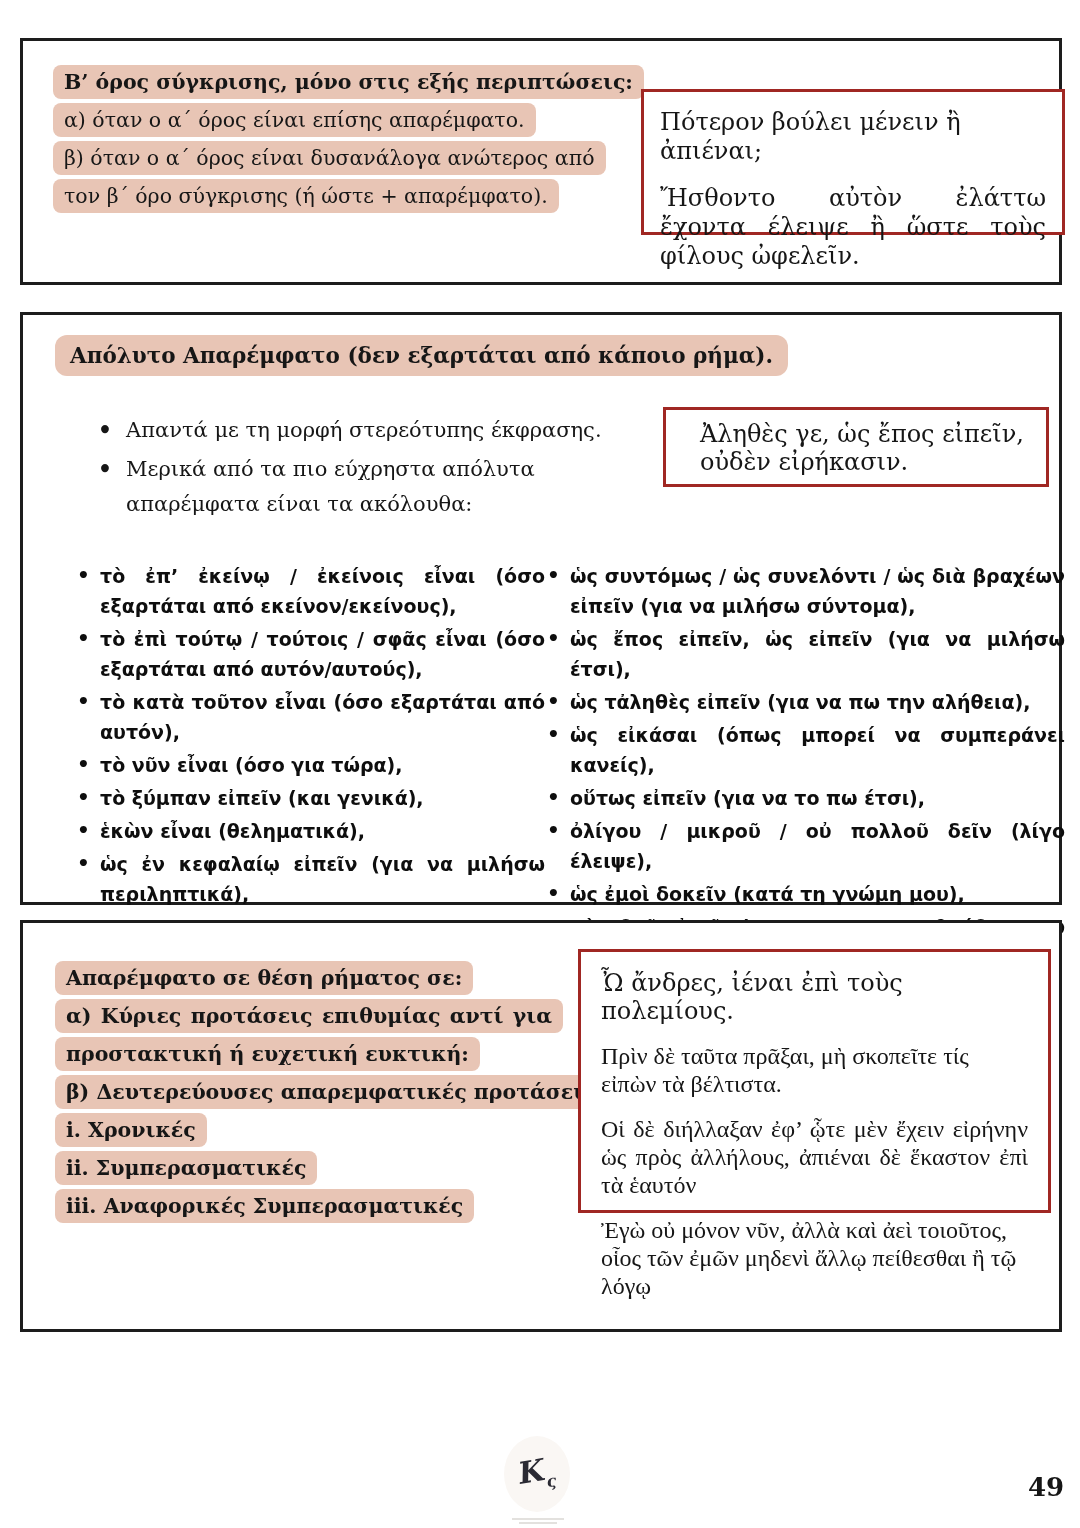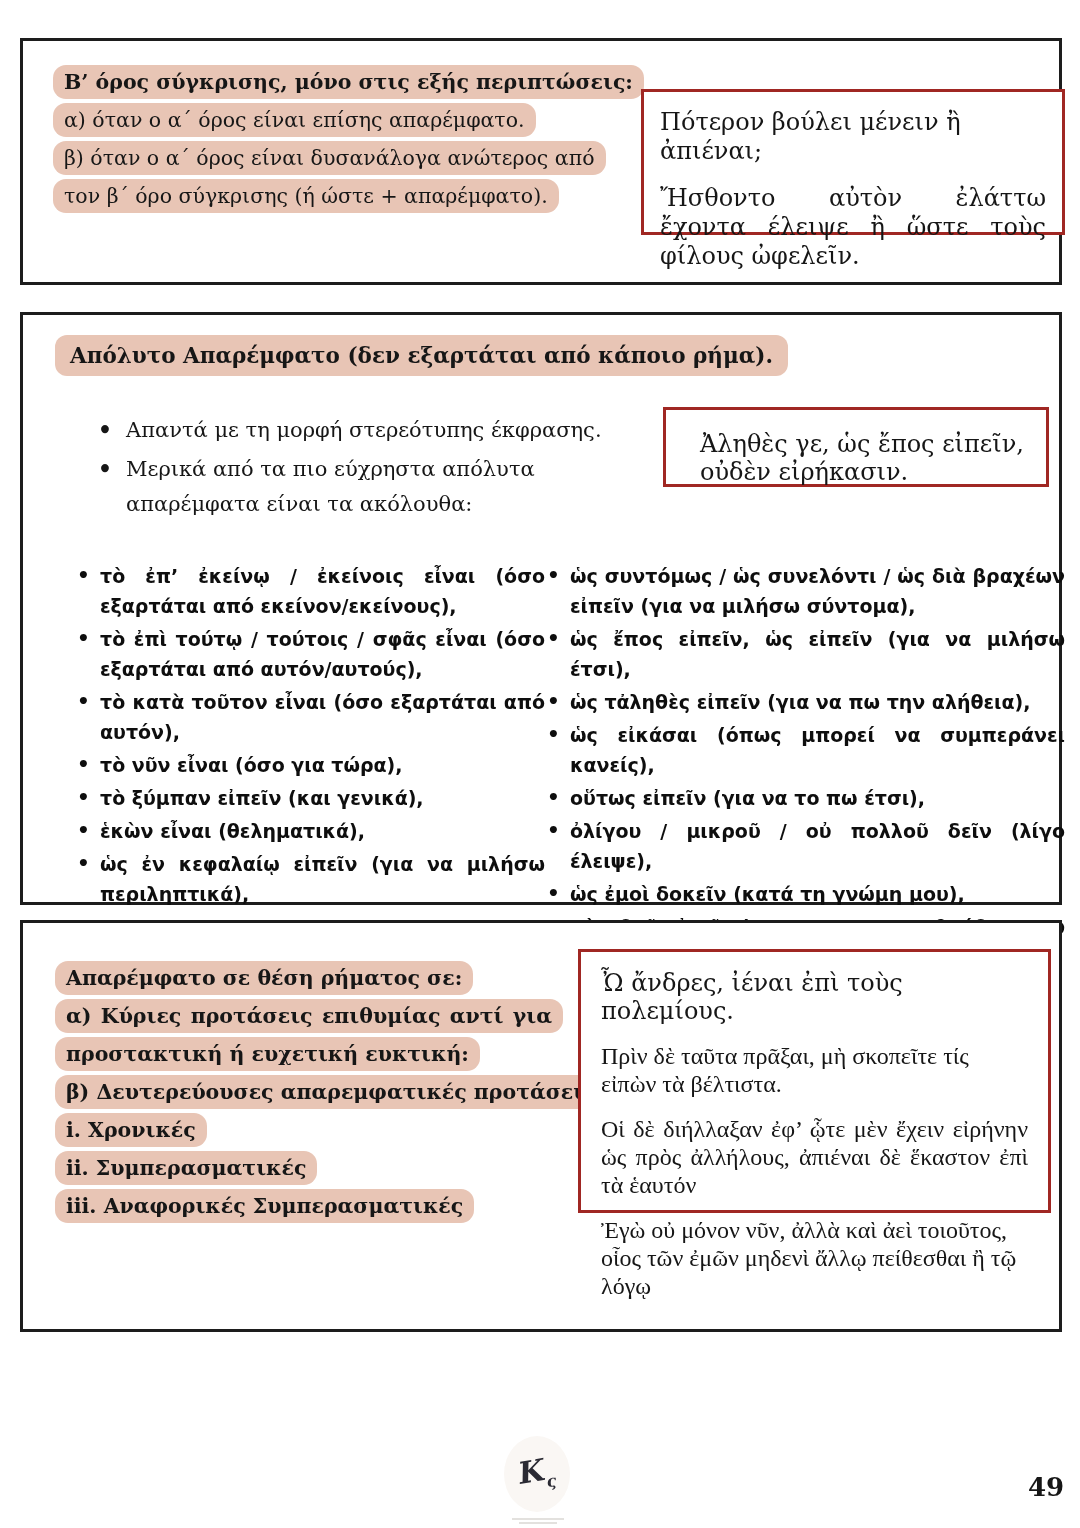--- a/index.html
+++ b/index.html
@@ -13,36 +13,36 @@
         font-family:"DejaVu Serif",serif;color:var(--ink);}
   .card{position:absolute;left:20px;width:1042px;border:3px solid var(--card);
         background:#ffffff;box-sizing:border-box;}
   #card1{top:38px;height:247px;}
   #card2{top:312px;height:593px;}
   #card3{top:920px;height:412px;}
 
   
   .note{position:absolute;font-size:20.5px;}
   .note p{margin:0;line-height:38px;}
-  .hl{background:var(--hl);border-radius:13px;padding:5px 11px;
+  .hl{background:var(--hl);border-radius:8px;padding:5px 11px;
       box-decoration-break:clone;-webkit-box-decoration-break:clone;}
   .b{font-weight:bold;}
   .just{text-align:justify;}
   .nowrap{white-space:nowrap;}
 
   #card1 .note{left:30px;top:22px;width:542px;}
   #card3 .note{left:32px;top:36px;width:508px;font-weight:bold;}
 
   
   .exbox{position:absolute;border:3px solid var(--red);background:#ffffff;
          font-size:24px;box-sizing:border-box;}
   .exbox p{margin:0;line-height:29px;}
   .exbox p + p{margin-top:18px;}
   #card1 .exbox{left:618px;top:48px;width:424px;height:146px;padding:16px 16px;}
-  #card2 .exbox{left:640px;top:92px;width:386px;height:80px;padding:20px 14px 10px 34px;}
+  #card2 .exbox{left:640px;top:92px;width:386px;height:80px;padding:10px 14px 10px 34px;}
   #card2 .exbox p{line-height:28px;}
   #card3 .exbox{left:555px;top:26px;width:473px;height:264px;padding:17px 20px;}
   #card3 .exbox p{line-height:28px;}
   #card3 .exbox p + p{margin-top:17px;font-family:Liberation Serif, serif;}
 
   
   #card2 .title-wrap{position:absolute;left:32px;top:28px;text-align:center;}
   #card2 .title-wrap .hl{font-weight:bold;font-size:21.5px;padding:8px 15px;border-radius:12px;white-space:nowrap;}
   .bullets{position:absolute;left:72px;top:98px;width:545px;margin:0;padding:0;list-style:none;
            font-size:21px;}

